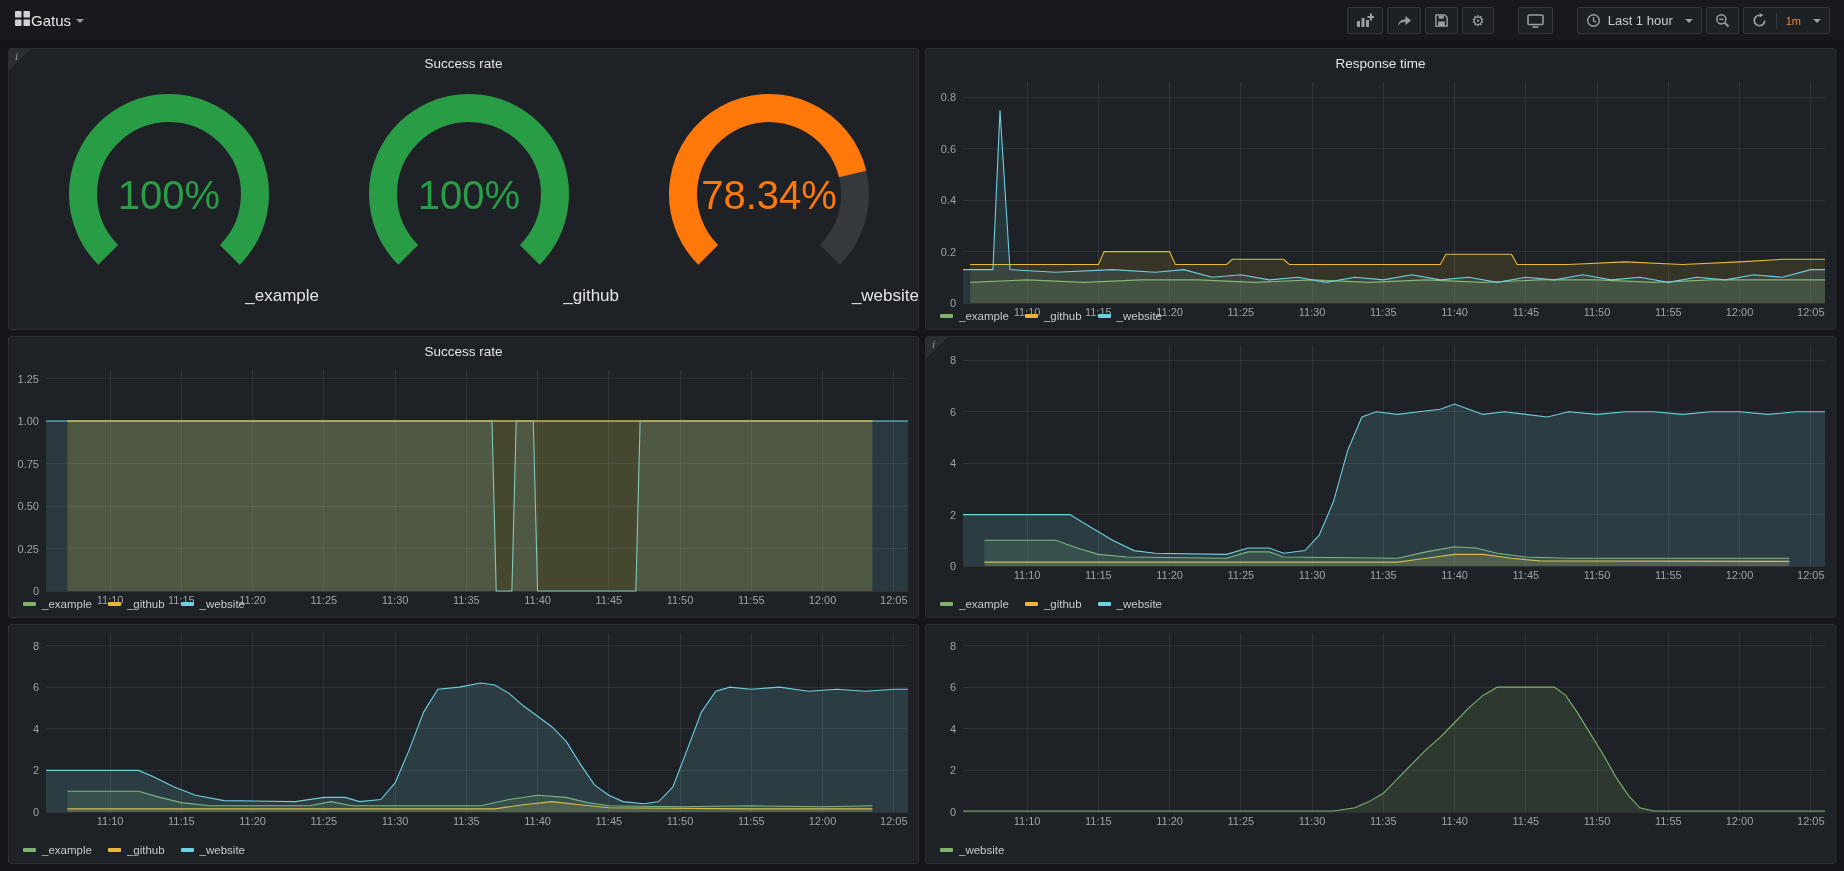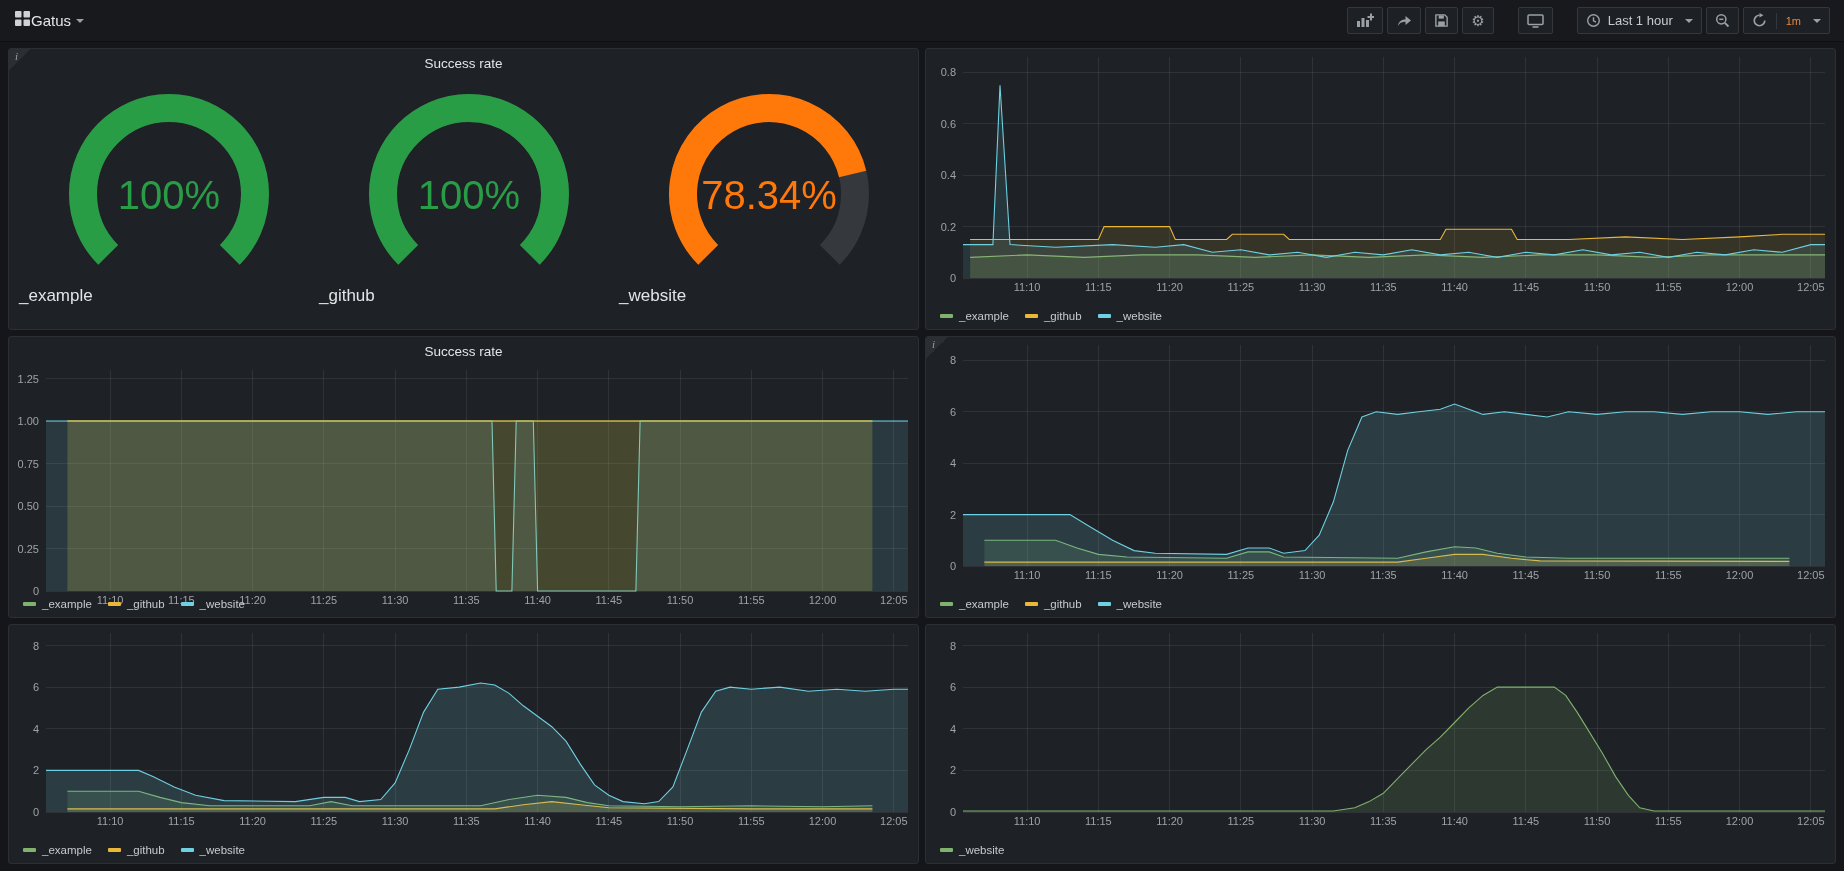--- a/index.html
+++ b/index.html
@@ -30,21 +30,21 @@
   .legend-item .key{width:13px;height:4px;border-radius:1px;display:inline-block;margin-right:6px}
 
   
   svg text{font-family:"Liberation Sans",sans-serif}
   .grid-line{stroke:rgba(255,255,255,0.08);stroke-width:1;shape-rendering:crispEdges}
   .ytick{fill:#9da3a9;font-size:11px;text-anchor:end}
   .xtick{fill:#9da3a9;font-size:11px;text-anchor:middle}
 
   
   .gauge-row{flex:1;display:flex;align-items:center;justify-content:space-around;padding:2px 10px 8px}
-  .gauge{display:flex;flex-direction:column;align-items:flex-start}
+  .gauge{display:flex;flex-direction:column;align-items:flex-end}
   .gauge-value{font-size:40px;font-weight:500;text-anchor:middle}
   .gauge-label{font-size:17px;color:#e3e4e6;margin-top:2px}
 </style>
 </head>
 <body>
 
 <header class="navbar">
   <div class="nav-left">
     <span style="cursor:pointer">
       <svg width="17" height="17" viewBox="0 0 17 17" fill="#cfd1d4">
@@ -161,20 +161,21 @@
             <path d="M 89.19 162.81 A 86 86 0 1 1 210.81 162.81" stroke="#35383d" stroke-width="28" fill="none"></path>
             <path d="M 89.19 162.81 A 86 86 0 1 1 233.63 81.95" stroke="#ff780a" stroke-width="28" fill="none"></path>
             <text x="150" y="117" class="gauge-value" fill="#ff780a">78.34%</text>
           </svg>
           <div class="gauge-label">_website</div>
         </div>
       </div>
   </section>
 
   <section class="panel">
+    <h2 class="panel-title">Response time</h2>
     <div class="chart-host"><svg width="909" height="247">
           <line class="grid-line" x1="37" x2="899" y1="229.0" y2="229.0"></line>
           <text class="ytick" x="30" y="233.0">0</text>
           <line class="grid-line" x1="37" x2="899" y1="177.6" y2="177.6"></line>
           <text class="ytick" x="30" y="181.6">0.2</text>
           <line class="grid-line" x1="37" x2="899" y1="126.2" y2="126.2"></line>
           <text class="ytick" x="30" y="130.2">0.4</text>
           <line class="grid-line" x1="37" x2="899" y1="74.8" y2="74.8"></line>
           <text class="ytick" x="30" y="78.8">0.6</text>
           <line class="grid-line" x1="37" x2="899" y1="23.4" y2="23.4"></line>

